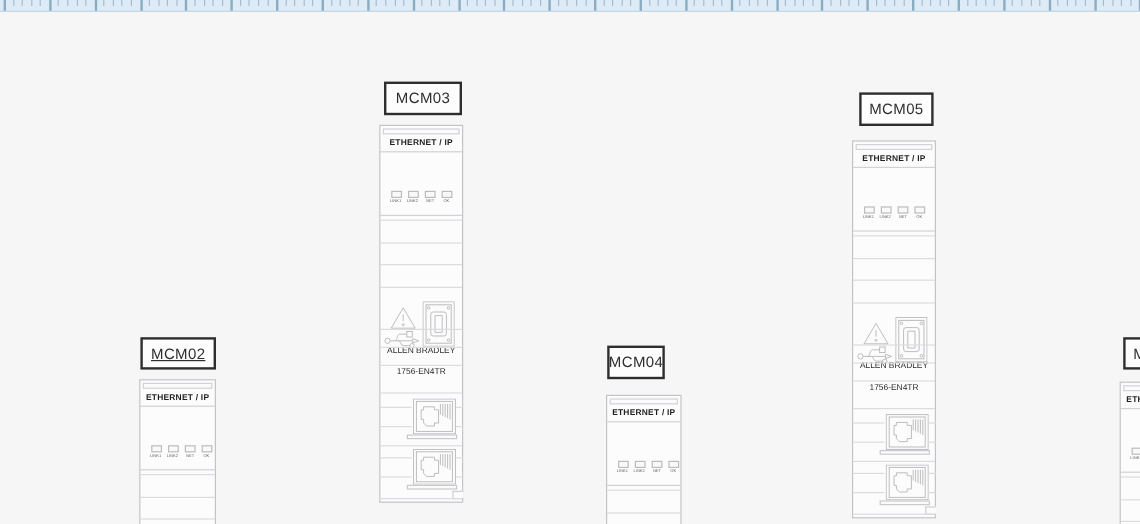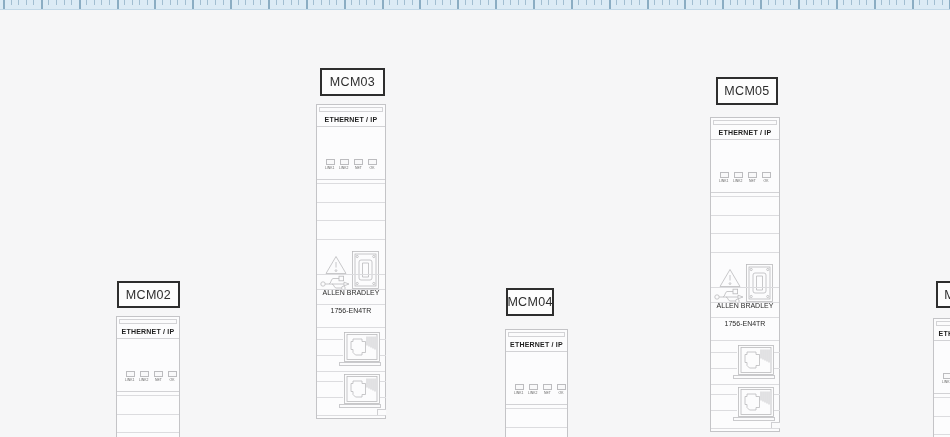--- a/index.html
+++ b/index.html
@@ -167,21 +167,21 @@
     <div class="tick" style="left: 903.9px; height: 4.5px;"></div>
     <div class="tick major" style="left: 911.5px; height: 9px;"></div>
     <div class="tick" style="left: 919.1px; height: 4.5px;"></div>
     <div class="tick" style="left: 926.7px; height: 4.5px;"></div>
     <div class="tick" style="left: 934.2px; height: 4.5px;"></div>
     <div class="tick" style="left: 941.8px; height: 4.5px;"></div>
     <div class="tick major" style="left: 949.4px; height: 9px;"></div>
   </div>
 <div class="canvas" id="canvas">
     <div class="device">
-    <div class="tag" style="left: 117px; top: 281px; width: 63px; height: 27px;">
+    <div class="tag" style="left: 117px; top: 281px; width: 63px; height: 27px; text-decoration: underline;">
       <span class="tag-text">MCM02</span>
     </div>
     <div class="module" style="left: 116px; top: 316px; width: 64px; height: 315px;">
       <div class="m-strip"></div>
       <div class="m-header">ETHERNET / IP</div>
       <div class="leds" style="left: 8px; top: 54px;">
           <div class="led-col">
             <div class="led"></div>
             <div class="led-name">LINK1</div>
           </div>

